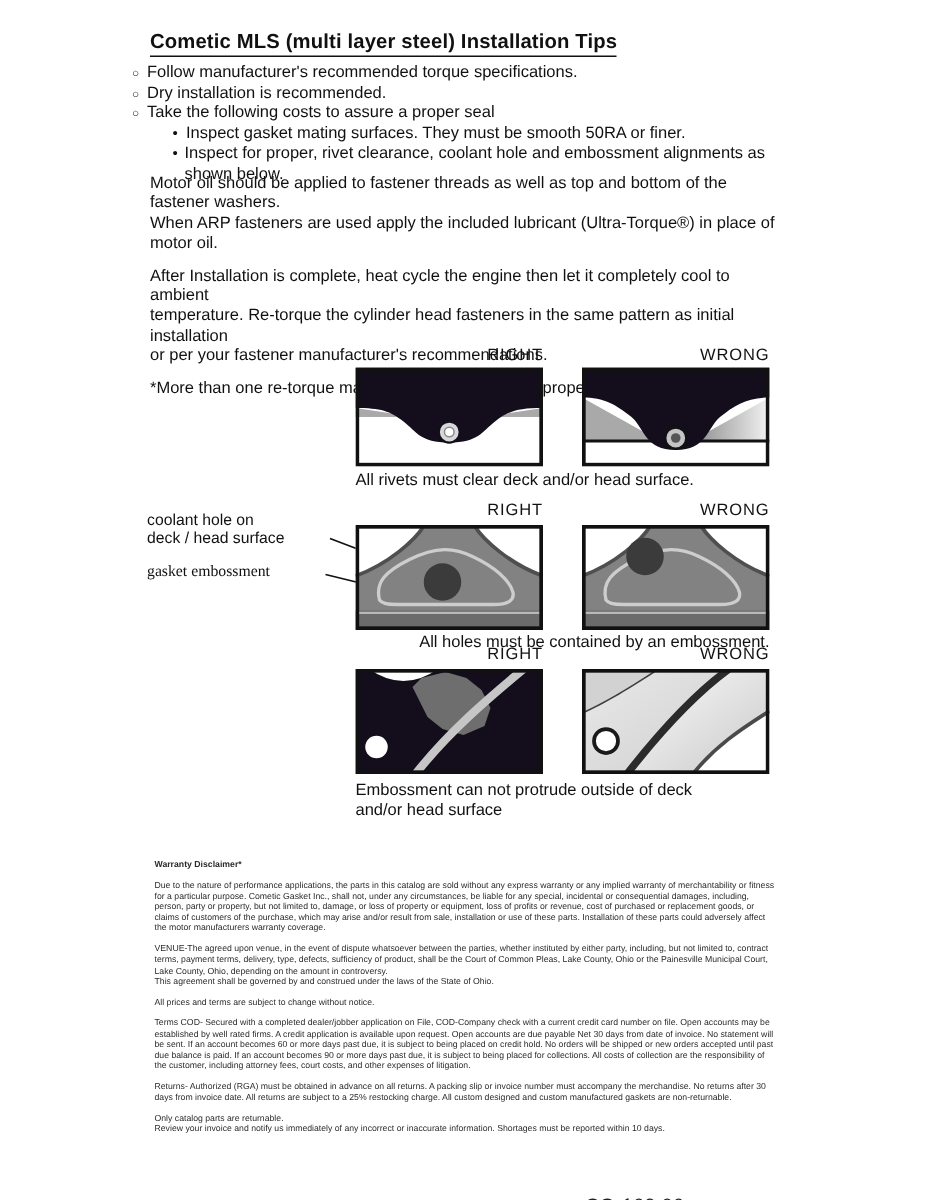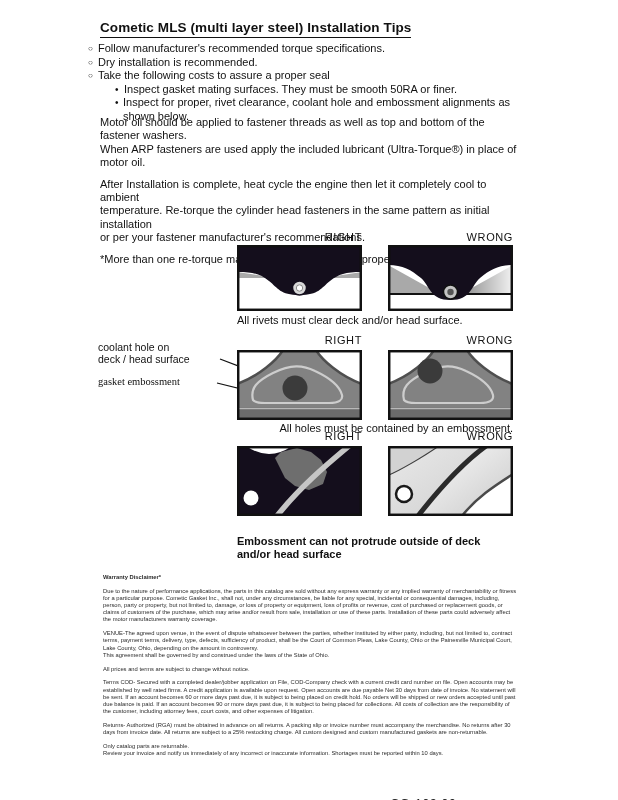--- a/index.html
+++ b/index.html
@@ -186,21 +186,21 @@
       <path d="M52,0 C34,12 14,24 0,30" fill="none" stroke="#3f3f3f" stroke-width="2.2"></path>
       <path d="M52,0 C34,12 14,24 0,30 L0,70 L30,70 C52,38 76,16 98,0 Z" fill="url(#g3l)"></path>
       <path d="M33,70 C58,38 78,16 100,0 L125,0 L125,28 C104,40 86,52 74,70 Z" fill="url(#g3w)"></path>
       <path d="M30,70 C55,38 76,16 98,0" fill="none" stroke="#2b2b2b" stroke-width="5"></path>
       <path d="M74,70 C88,52 106,40 125,28" fill="none" stroke="#4a4a4a" stroke-width="2.5"></path>
       <circle cx="16" cy="48" r="8" fill="#ffffff" stroke="#1a1a1a" stroke-width="2.5"></circle>
       <rect x="1.2" y="1.2" width="122.6" height="67.6" fill="none" stroke="#111" stroke-width="2.5"></rect>
     </svg>
   </div>
 
-  <div class="fig-caption" style="left:147px; top:106px;font-weight:bold;">Embossment can not protrude outside of deck
+  <div class="fig-caption" style="left:147px; top:92px;">Embossment can not protrude outside of deck
 and/or head surface</div>
 </div>
 
 <div class="abs legal">
   <h3>Warranty Disclaimer*</h3>
   <p>Due to the nature of performance applications, the parts in this catalog are sold without any express warranty or any implied warranty of merchantability or fitness for a particular purpose.  Cometic Gasket Inc., shall not, under any circumstances, be liable for any special, incidental or consequential damages, including, person, party or property, but not limited to, damage, or loss of property or equipment, loss of profits or revenue, cost of purchased or replacement goods, or claims of customers of the purchase, which may arise and/or result from sale, installation or use of these parts.  Installation of these parts could adversely affect the motor manufacturers warranty coverage.</p>
   <p>VENUE-The agreed upon venue, in the event of dispute whatsoever between the parties, whether instituted by either party, including, but not limited to, contract terms, payment terms, delivery, type, defects, sufficiency of product, shall be the Court of Common Pleas, Lake County, Ohio or the Painesville Municipal Court, Lake County, Ohio, depending on the amount in controversy.
 This agreement shall be governed by and construed under the laws of the State of Ohio.</p>
   <p>All prices and terms are subject to change without notice.</p>
   <p>Terms COD- Secured with a completed dealer/jobber application on File, COD-Company check with a current credit card number on file.  Open accounts may be established by well rated firms.  A credit application is available upon request.  Open accounts are due payable Net 30 days from date of invoice.  No statement will be sent.  If an account becomes 60 or more days past due, it is subject to being placed on credit hold.  No orders will be shipped or new orders accepted until past due balance is paid.  If an account becomes 90 or more days past due, it is subject to being placed for collections.  All costs of collection are the responsibility of the customer, including attorney fees, court costs, and other expenses of litigation.</p>

